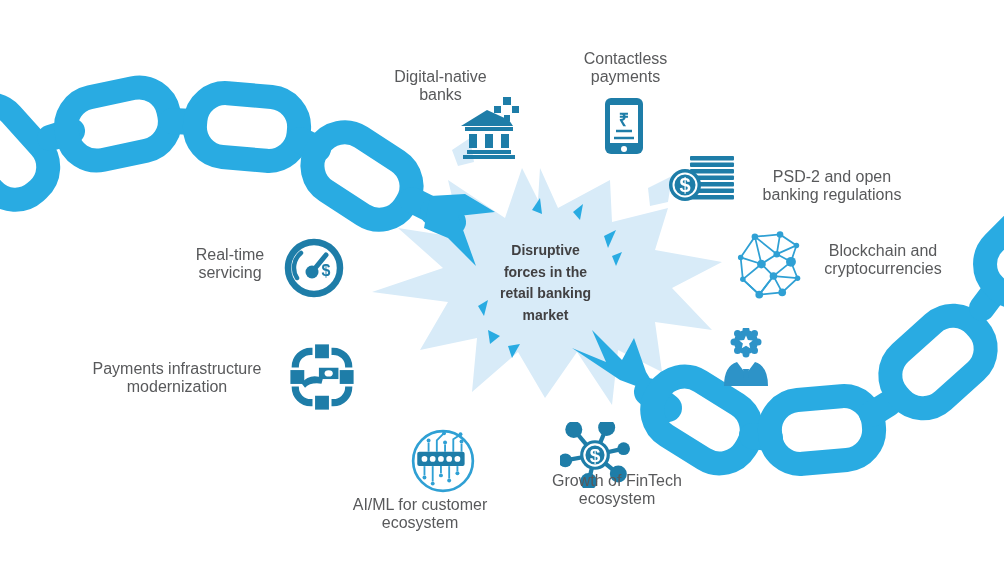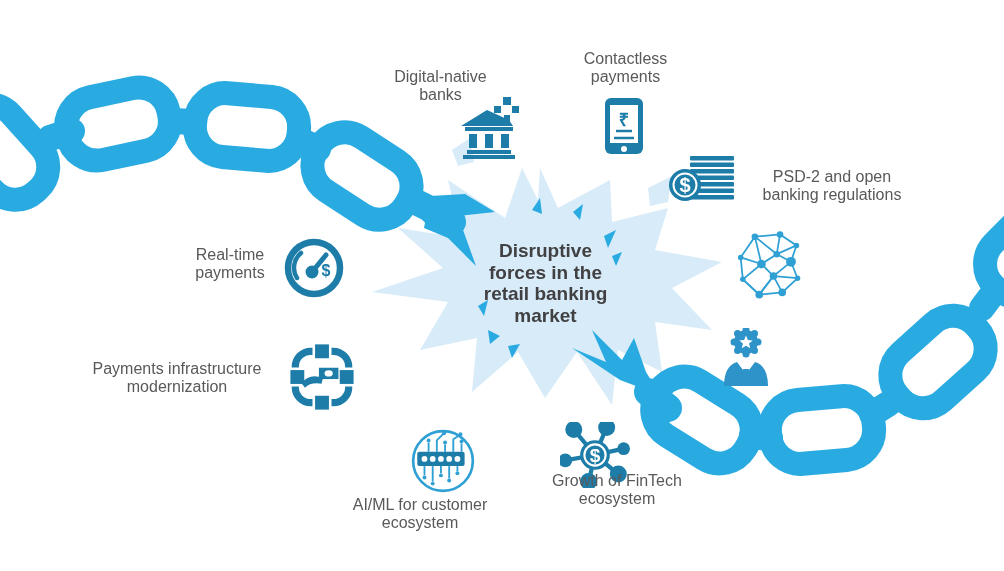--- a/index.html
+++ b/index.html
@@ -7,21 +7,21 @@
     position:relative;width:1004px;height:571px;background:#fff;overflow:hidden;
     font-family:"Liberation Sans", sans-serif;
   }
   .bg{position:absolute;left:0;top:0;width:1004px;height:571px;}
   .label{
     position:absolute;white-space:pre-line;text-align:center;
     font-size:16px;line-height:18px;color:var(--label_gray);
   }
   .center-title{
     position:absolute;white-space:pre-line;text-align:center;
-    font-size:19px;line-height:21.5px;font-weight:bold;color:var(--title_gray);
+    font-size:14px;line-height:21.5px;font-weight:bold;color:var(--title_gray);
   }
   .icon{position:absolute;}
   .chain-stroke{stroke:var(--chain_blue);fill:none;}
   .chain-fill{fill:var(--chain_blue);}
   .burst{fill:var(--burst_blue);}
   .i1f{fill:var(--icon_teal);}
   .i1s{stroke:var(--icon_teal);fill:none;}
   .i2f{fill:var(--icon_light_blue);}
   .i2s{stroke:var(--icon_light_blue);fill:none;}
   .i3f{fill:var(--icon_mid_blue);}
@@ -144,20 +144,22 @@
     <circle class="i2f" cx="58" cy="15" r="2.5"></circle>
     <circle class="i2f" cx="53" cy="30" r="4.5"></circle>
     <circle class="i2f" cx="59" cy="45" r="2.5"></circle>
     <circle class="i2f" cx="45" cy="58" r="3.5"></circle>
     <circle class="i2f" cx="24" cy="60" r="3.5"></circle>
     <circle class="i2f" cx="9" cy="46" r="2.5"></circle>
     <circle class="i2f" cx="26" cy="32" r="4"></circle>
     <circle class="i2f" cx="40" cy="23" r="3"></circle>
     <circle class="i2f" cx="37" cy="43" r="3.5"></circle>
   </svg>
+  <div class="label" style="left:802px;top:242px;width:162px;">Blockchain and
+cryptocurrencies</div>
 
   <svg class="icon" style="left:719px;top:328px;" width="54" height="58" viewBox="0 0 54 58">
     <g class="i3f">
       <circle cx="39" cy="14" r="3.5"></circle>
         <circle cx="35.5" cy="22.5" r="3.5"></circle>
       <circle cx="27" cy="26" r="3.5"></circle>
         <circle cx="18.5" cy="22.5" r="3.5"></circle>
       <circle cx="15" cy="14" r="3.5"></circle>
         <circle cx="18.5" cy="5.5" r="3.5"></circle>
       <circle cx="27" cy="2" r="3.5"></circle>
@@ -245,15 +247,15 @@
 modernization</div>
 
   <svg class="icon" style="left:284px;top:238px;" width="60" height="60" viewBox="0 0 60 60">
     <circle class="i1s" cx="30" cy="30" r="26" stroke-width="6.5"></circle>
     <path class="i1s" d="M13,40 A19,19 0 0 1 17,15" stroke-width="4.5" stroke-linecap="round"></path>
     <line class="i1s" x1="28" y1="34" x2="42" y2="17" stroke-width="5" stroke-linecap="round"></line>
     <circle class="i1f" cx="28" cy="34" r="6.5"></circle>
     <text class="i1f" x="42" y="38" font-size="16" text-anchor="middle">$</text>
   </svg>
   <div class="label" style="left:180px;top:246px;width:100px;">Real-time
-payments</div>
+servicing</div>
 
 </div>
 
 </body></html>

